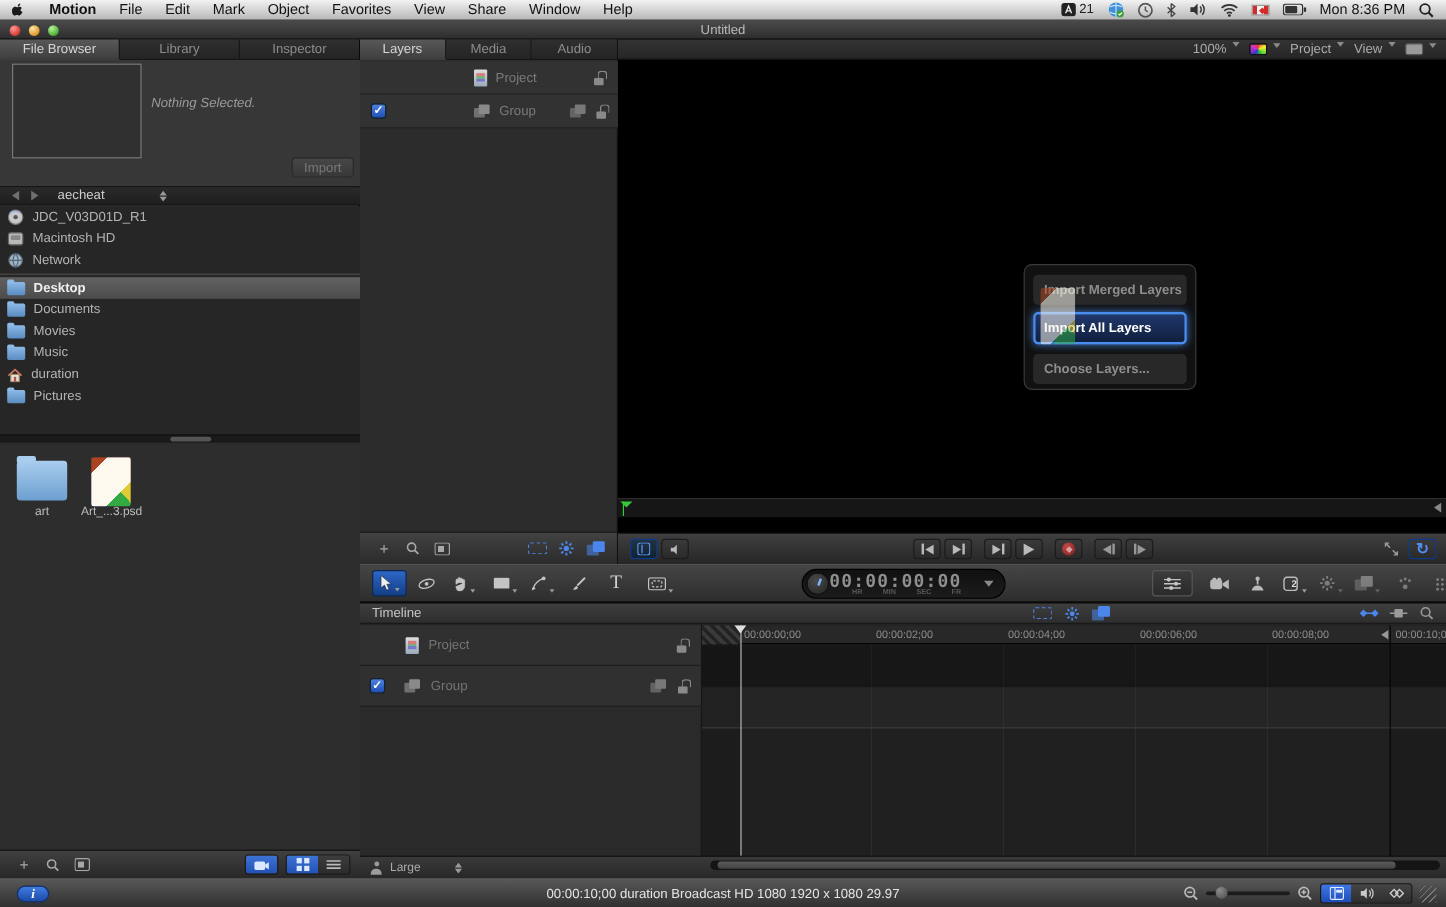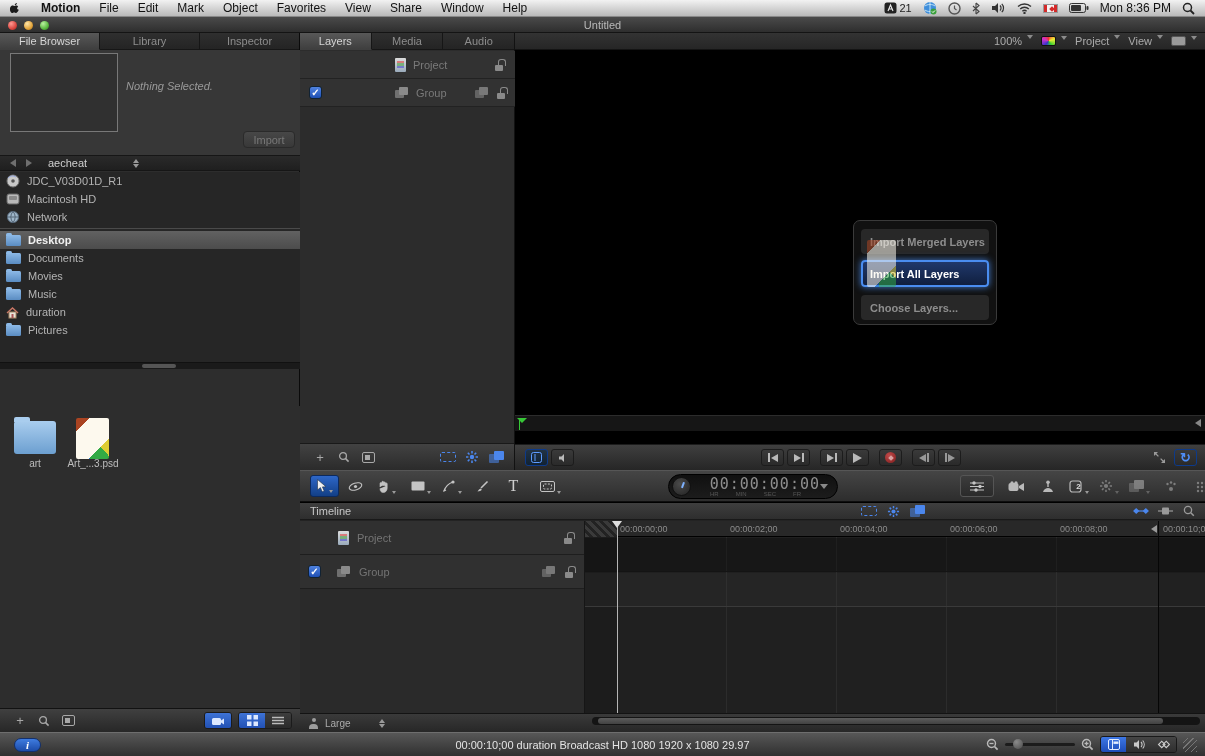--- a/index.html
+++ b/index.html
@@ -63,21 +63,21 @@
   .sb-row { display:flex; align-items:center; height:18px; padding-left:6px; gap:7px; }
   .sb-row .lbl { font-size:11px; color:#b4b4b4; }
   .sb-row.sel { background:linear-gradient(#616161,#4c4c4c); }
   .sb-row.sel .lbl { color:#f0f0f0; font-weight:bold; }
   .sb-div { height:1px; background:#4a4a4a; margin:2px 0; }
   .fldr13 { width:15px; height:11px; background:linear-gradient(#8cb9e6,#5a8cc2); border-radius:1.5px; position:relative; }
   .fldr13::before { content:""; position:absolute; left:0; top:-2px; width:6px; height:3px; background:#8cb9e6; border-radius:1.5px 1.5px 0 0; }
   #fb-scrollstrip { position:absolute; left:0; top:329px; width:300px; height:7px; background:#1a1a1a; border-top:1px solid #111; }
   #fb-scrollstrip .handle { position:absolute; left:142px; top:1px; width:34px; height:4px; background:#555; border-radius:2px; }
 
-  #fb-files { position:absolute; left:0; top:336px; width:300px; height:339px; background:#2d2d2d;margin-top:37px; }
+  #fb-files { position:absolute; left:0; top:336px; width:300px; height:339px; background:#2d2d2d; }
   .fldr-big { position:absolute; left:14px; top:15px; width:42px; height:33px; background:linear-gradient(#a9cdee,#6c9fd0); border-radius:3px; }
   .fldr-big::before { content:""; position:absolute; left:0; top:-4px; width:16px; height:5px; background:#a9cdee; border-radius:2px 2px 0 0; }
   .psd-thumb { width:33px; height:41px; border-radius:2px;
     background-image:linear-gradient(135deg, rgba(255,255,255,0) 18%, #fdf9ee 18% 72%, rgba(255,255,255,0) 72%),
       conic-gradient(#c23 0 12%, #e82 12% 24%, #dc3 24% 38%, #3a4 38% 52%, #27c 52% 66%, #84b 66% 80%, #a42 80% 100%);
     background-color:#7a4a22; }
   #fb-psd { position:absolute; left:76px; top:12px; }
   .file-lbl { position:absolute; top:52px; font-size:10px; color:#bdbdbd; text-align:center; }
   #fb-bottom { position:absolute; left:0; bottom:0; width:300px; height:24px;
     background:linear-gradient(#404040,#272727); border-top:1px solid #121212;
@@ -159,21 +159,21 @@
     background:linear-gradient(#454545,#2d2d2d); border-top:1px solid #565656; border-bottom:1px solid #0e0e0e; }
   .tool { width:29px; height:22px; border-radius:3px; display:flex; align-items:center; justify-content:center; color:#cfcfcf; }
   .tool.sel { background:linear-gradient(#2e67c8,#17ay 50%,#123f86); background:linear-gradient(#2e67c8,#123f86); border:1px solid #0c2a5e; }
   .toolgroup { position:absolute; top:4px; display:flex; gap:2px; }
   .tool .car { width:0;height:0;border-left:2.5px solid transparent;border-right:2.5px solid transparent;border-top:3px solid #9a9a9a; margin-left:2px; align-self:flex-end; margin-bottom:3px; }
   #timecode { position:absolute; left:368px; top:3px; width:170px; height:25px; border-radius:13px;
     background:linear-gradient(#101010,#1c1c1c); border:1px solid #000; display:flex; align-items:center; }
   #tc-clock { width:19px; height:19px; border-radius:50%; margin-left:3px;
     background:radial-gradient(circle at 40% 35%,#4a4a4a,#222); border:1px solid #111; position:relative; }
   #tc-clock::after { content:""; position:absolute; left:9px; top:4px; width:1.5px; height:6px; background:#7fb2ff; transform:rotate(20deg); }
-  #tc-digits { flex:1; text-align:right; }
+  #tc-digits { flex:1; text-align:left;font-weight:bold; }
   #tc-digits .val { font-family:"DejaVu Sans Mono", monospace; font-size:15px; color:#8f8f8f; letter-spacing:1px; line-height:14px; }
   #tc-digits .units { display:flex; justify-content:center; gap:17px; font-size:6px; color:#565656; margin-top:0px; }
   #tc-car { width:0;height:0;border-left:4px solid transparent;border-right:4px solid transparent;border-top:5px solid #888; margin-right:9px; }
 
   
   #timeline { left:300px; top:502px; width:905px; height:230px; background:#232323; border-top:1px solid #000; }
   #tl-header { position:absolute; left:0; top:0; width:905px; height:17px;
     background:linear-gradient(#3e3e3e,#2e2e2e); border-bottom:1px solid #191919; display:flex; align-items:center; }
   #tl-title { font-size:11px; color:#c6c6c6; margin-left:10px; }
   #tl-listcol { position:absolute; left:0; top:18px; width:285px; height:193px; background:#2a2a2a; border-right:1px solid #161616; }

